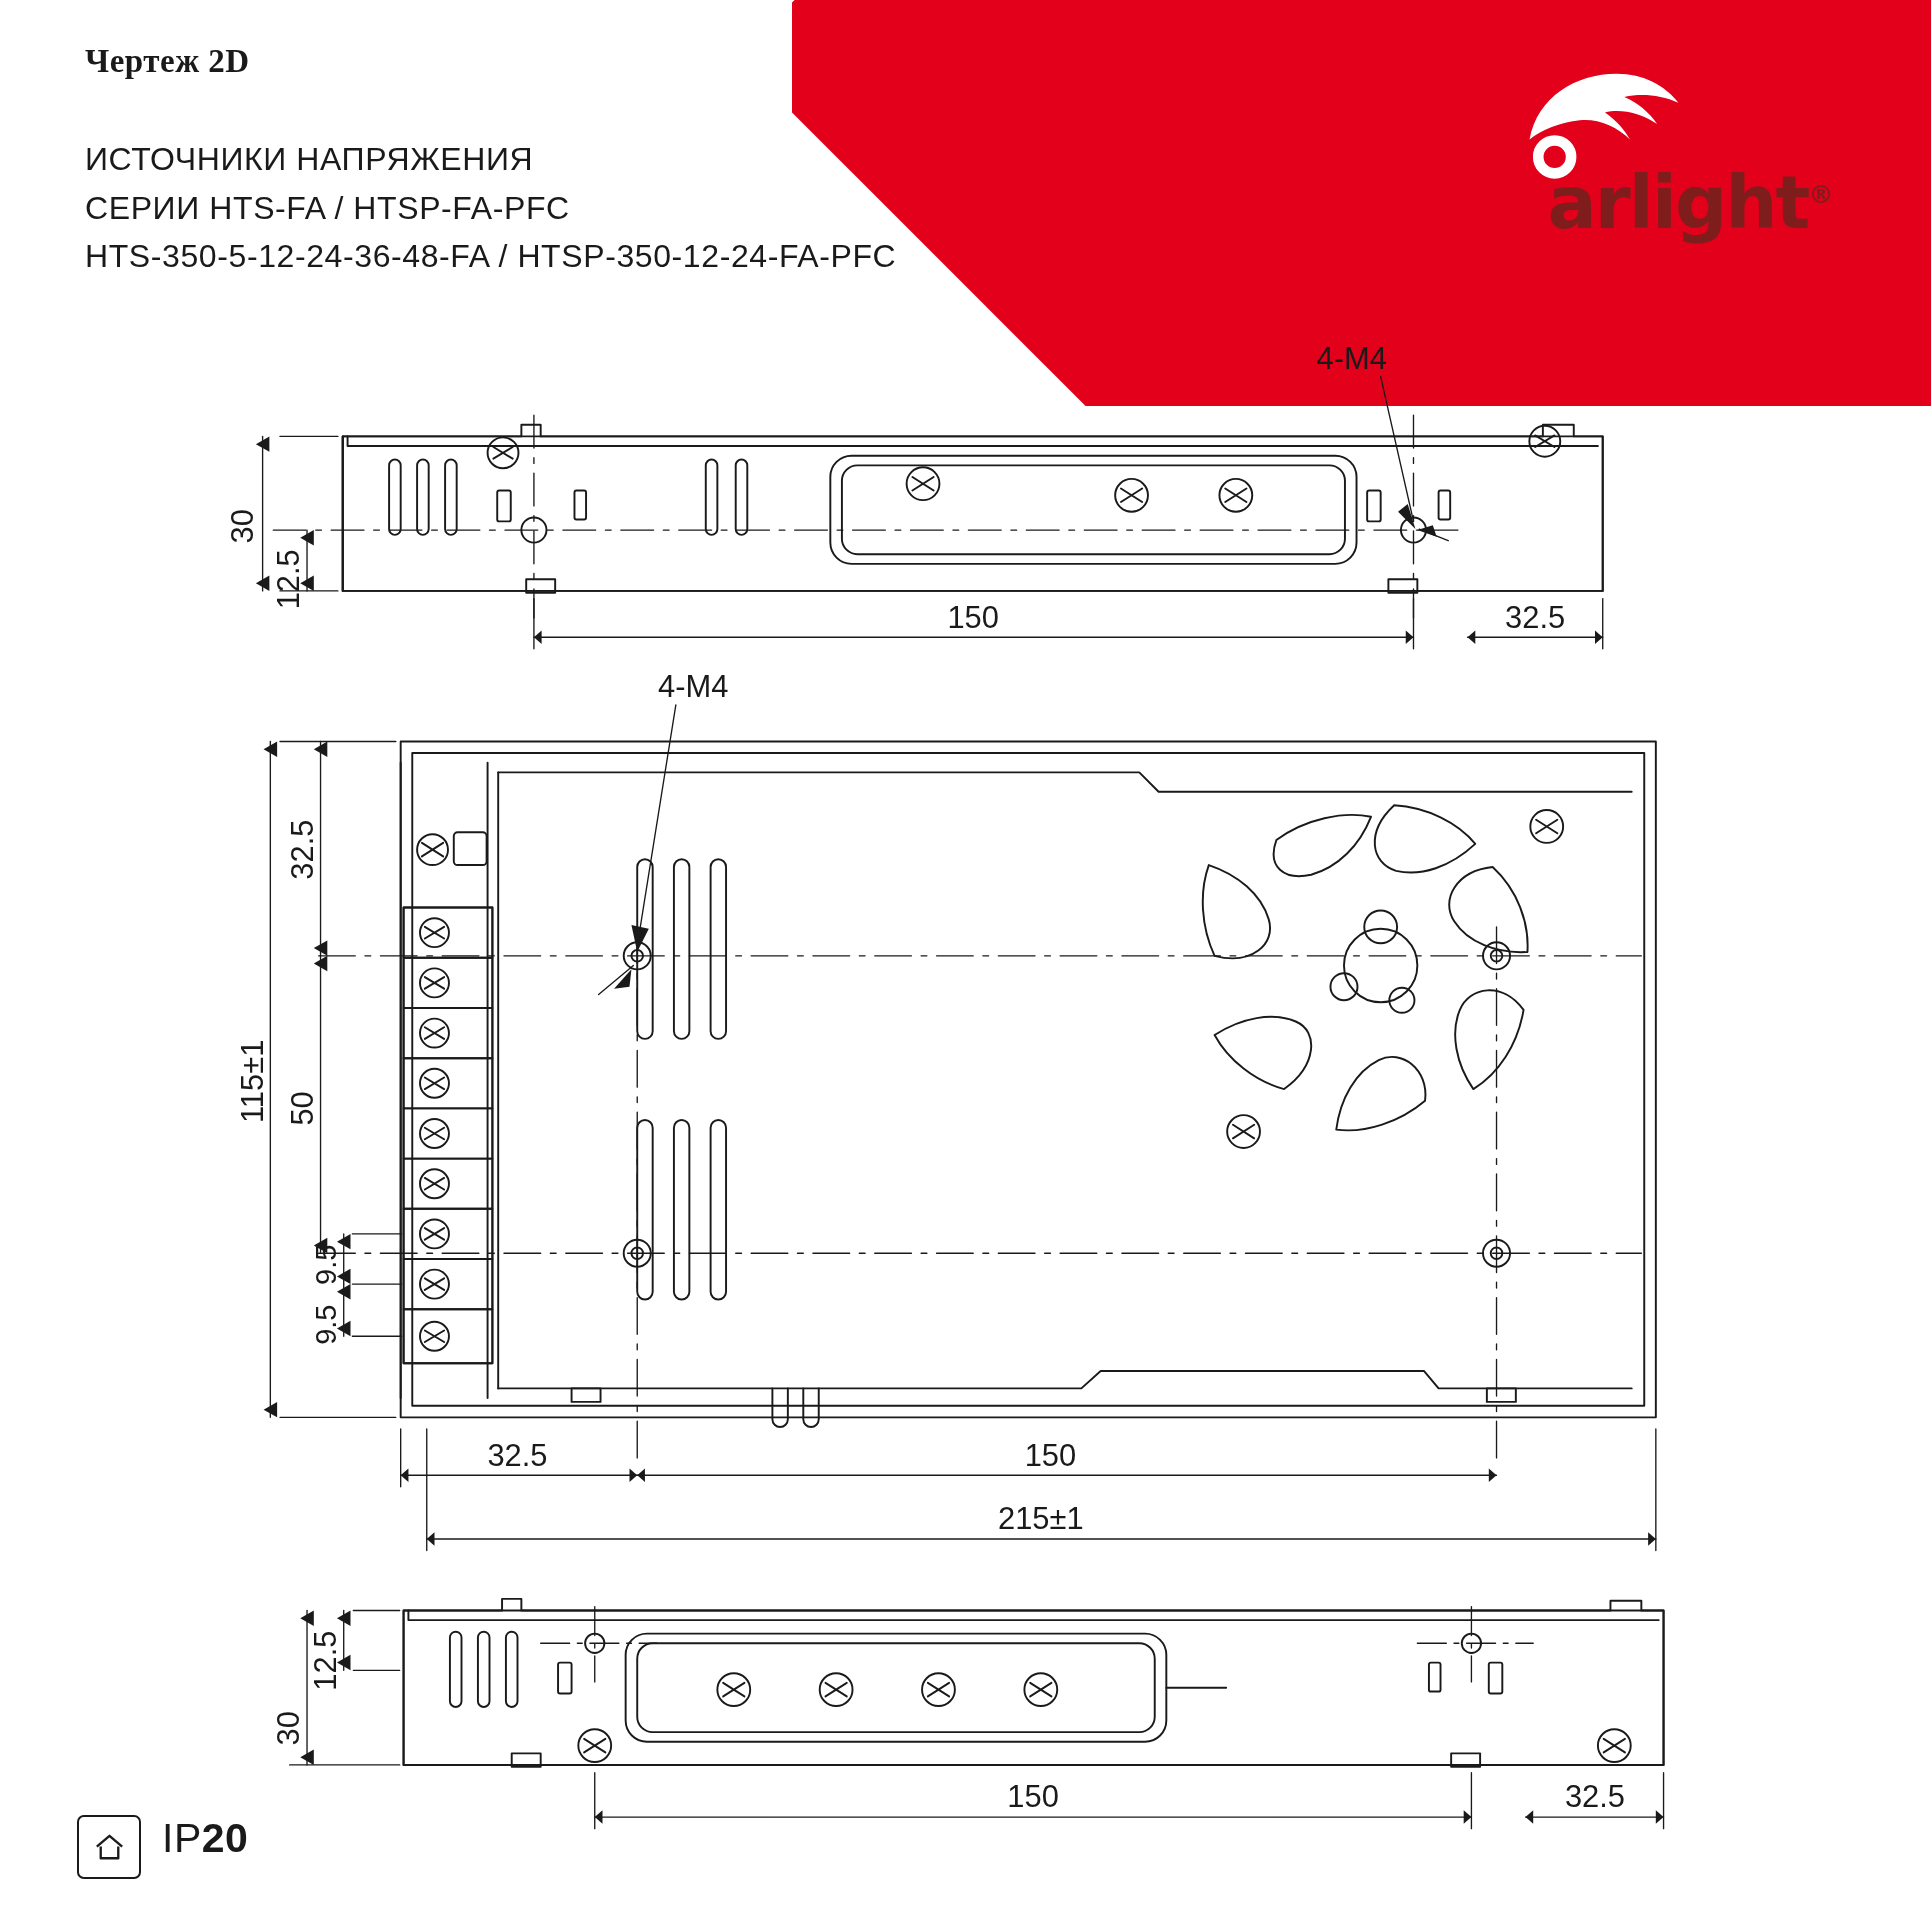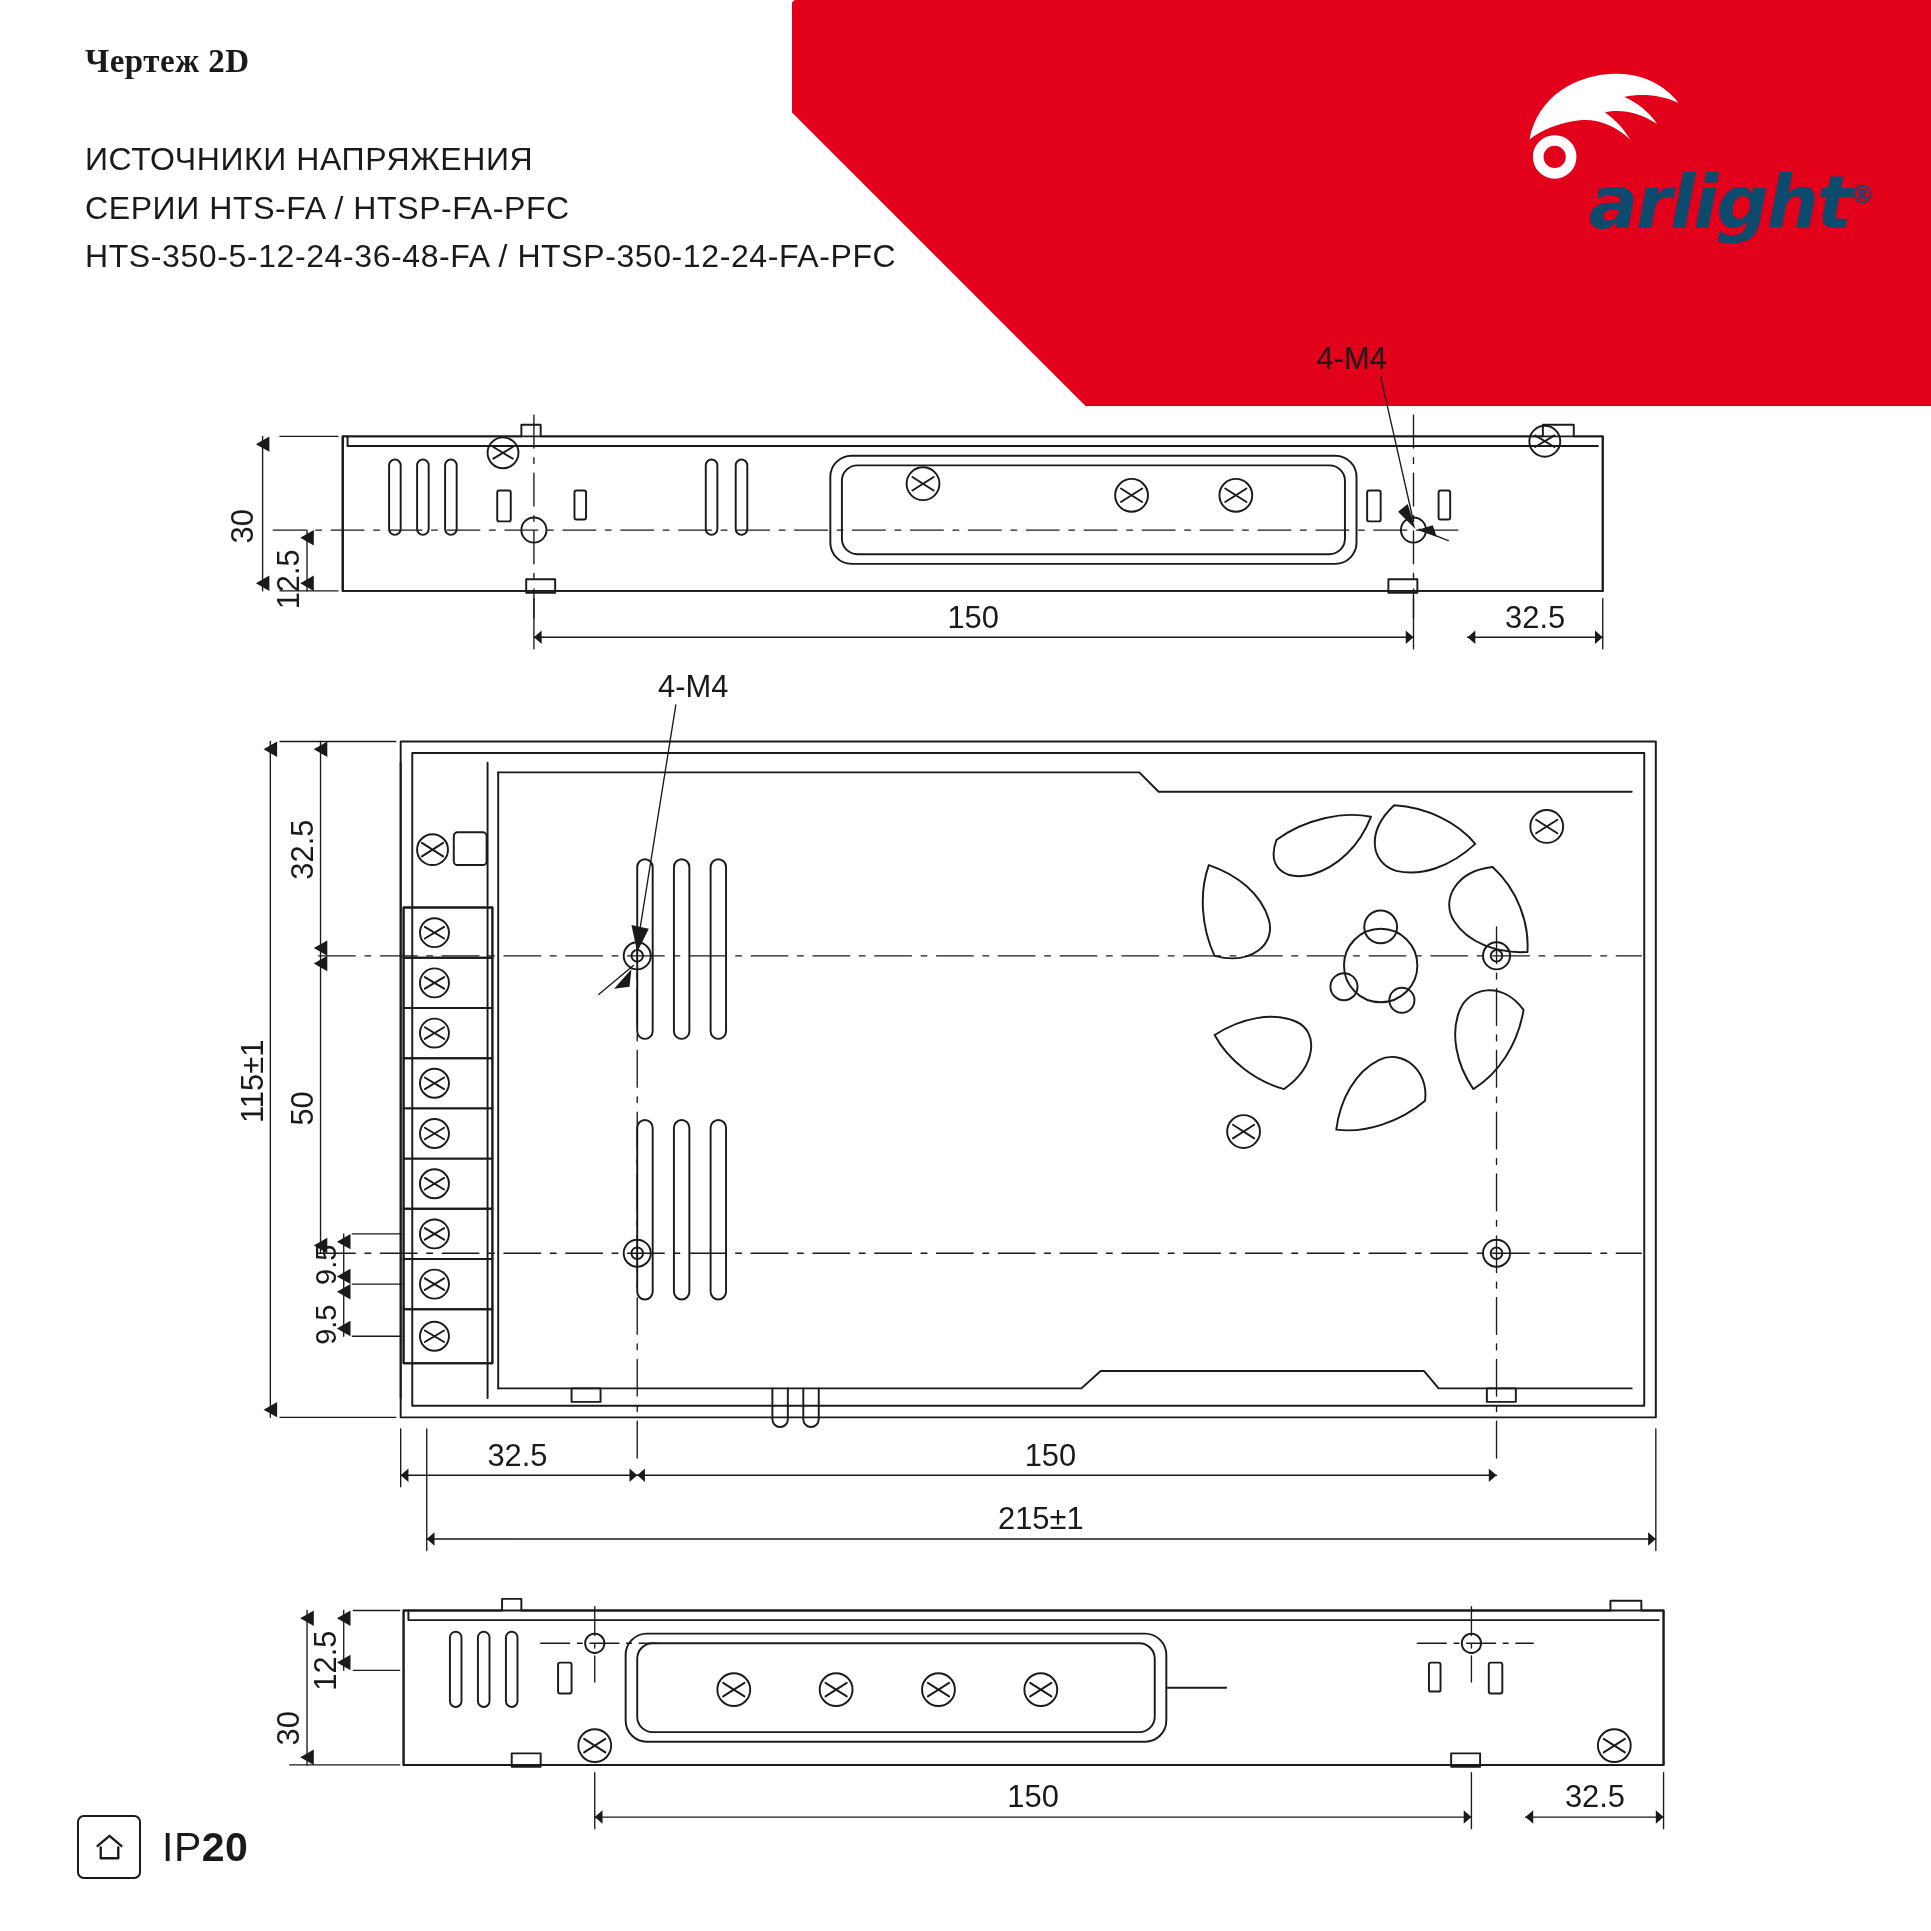--- a/index.html
+++ b/index.html
@@ -3,28 +3,28 @@
 <meta charset="utf-8">
 <style>
   html,body{margin:0;padding:0;background:#ffffff;}
   body{width:1931px;height:1931px;position:relative;font-family:"Liberation Sans",sans-serif;color:#1a1a1a;overflow:hidden;}
 
   
   .red-banner{position:absolute;top:0;right:0;width:1139px;height:406px;overflow:hidden;pointer-events:none;}
   .red-banner .shape{position:absolute;top:-541px;right:-251px;width:1197px;height:1197px;background:#e2001a;transform:rotate(45deg);}
   .logo{position:absolute;top:68px;right:58px;width:367px;height:193px;}
   .logo .swoosh{position:absolute;left:9.7px;top:0px;width:174px;height:116px;}
-  .logo .word{position:absolute;left:0px;top:92px;width:367px;text-align:right;font-family:"DejaVu Sans",sans-serif;font-weight:bold;font-size:73px;color:#0c4a6e;letter-spacing:-1.9px;font-style:italic;}
+  .logo .word{position:absolute;left:0px;top:92px;width:367px;text-align:center;font-family:"DejaVu Sans",sans-serif;font-weight:bold;font-size:73px;color:#7f1d1d;letter-spacing:-1.9px;}
   .logo .reg{font-size:25px;vertical-align:super;}
 
   .hdr-small{position:absolute;left:85px;top:43px;font-weight:bold;font-size:33px;letter-spacing:0.5px;font-family:Liberation Serif, serif;}
   .hdr-lines{position:absolute;left:85px;top:135px;font-size:32px;line-height:1.52;letter-spacing:0.6px;color:#1a1a1a;font-weight:400;}
 
   
-  .footer{position:absolute;left:77px;top:1815px;display:flex;align-items:center;gap:21px;}
+  .footer{position:absolute;left:77px;top:1815px;display:flex;gap:21px;}
   .ip-badge{width:60px;height:60px;border:2.4px solid #1a1a1a;border-radius:6.8px;display:flex;align-items:center;justify-content:center;}
   .ip-text{font-size:41px;letter-spacing:0.5px;}
   .ip-text b{font-weight:bold;}
 
   
   svg.dwg{position:absolute;left:0;top:0;width:1931px;height:1931px;}
   text{font-family:"Liberation Sans",sans-serif;fill:#1a1a1a;}
 </style>
 </head>
 <body>

